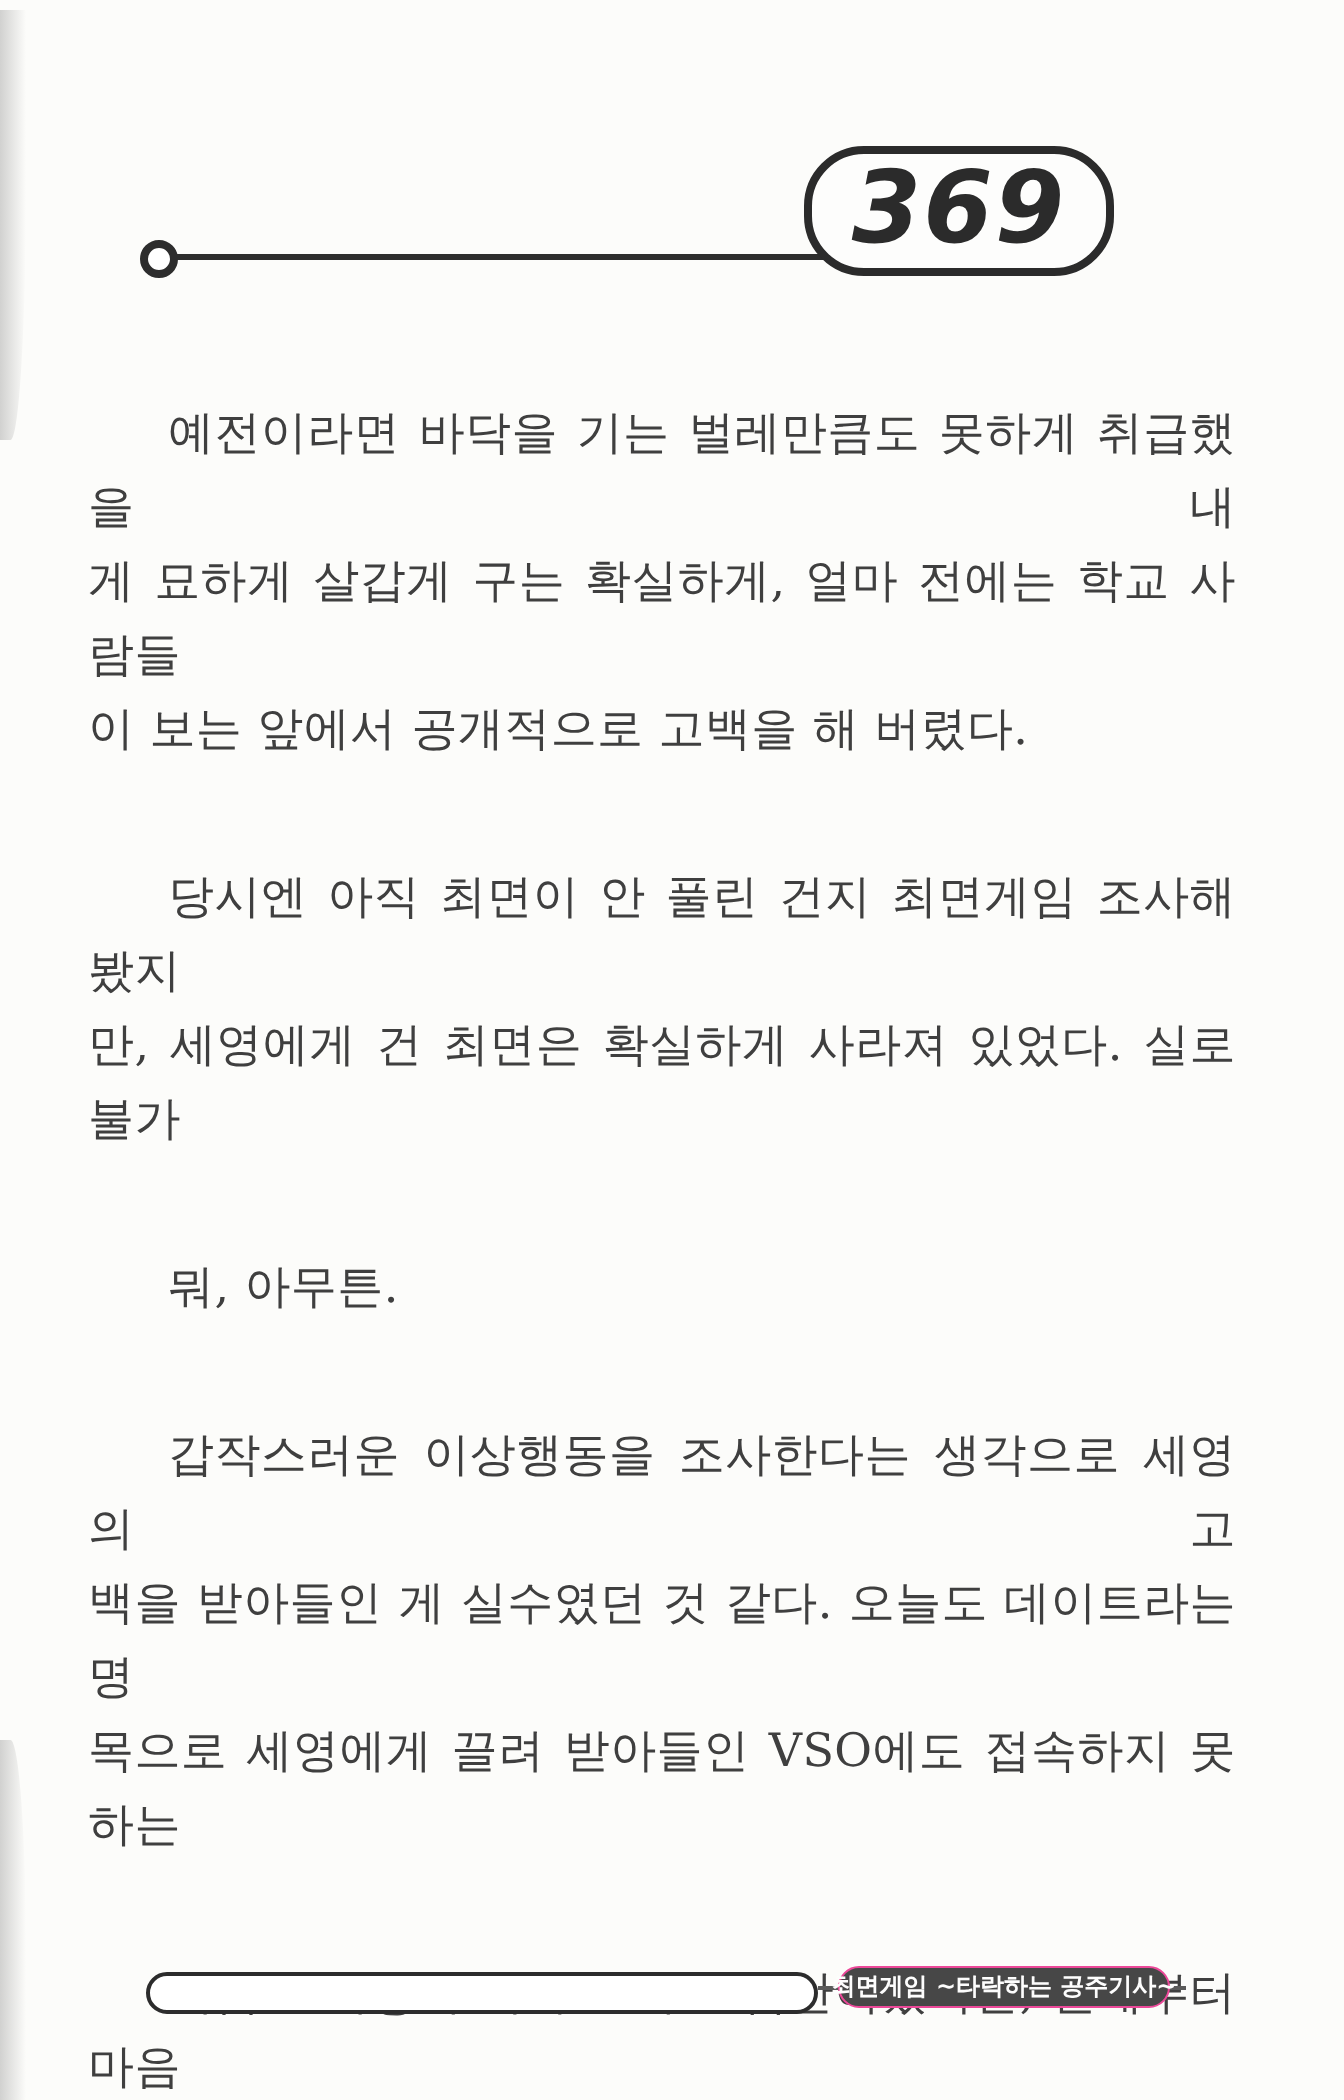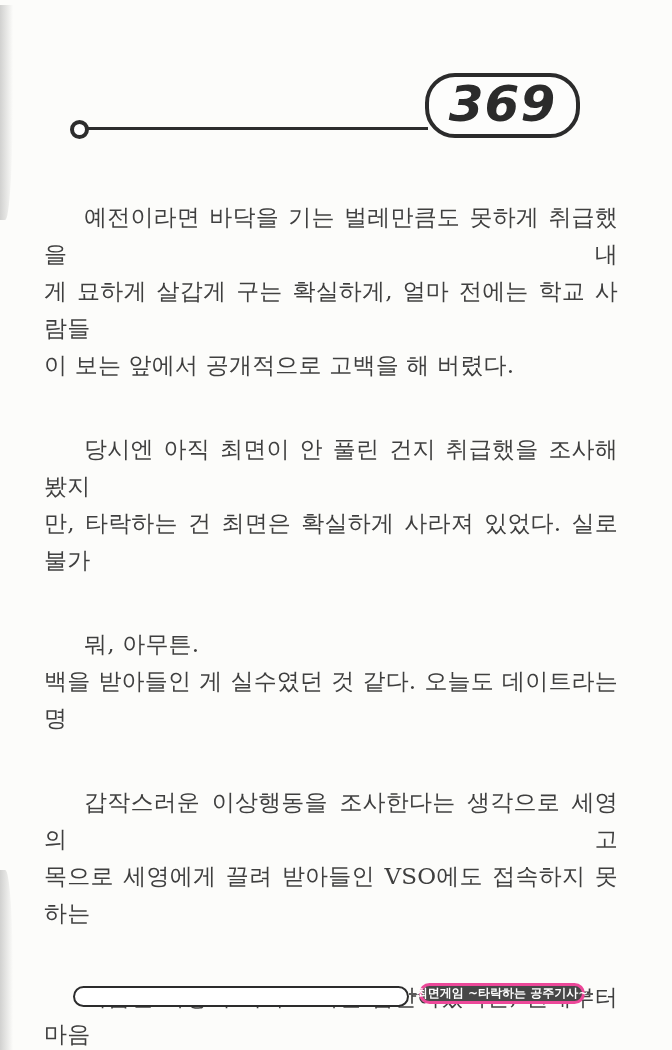--- a/index.html
+++ b/index.html
@@ -34,21 +34,21 @@
     background: #fff;
   }
   .header-rule {
     position: absolute;
     left: 86px; top: 127px;
     width: 342px; height: 3px;
     background: #2d2d2d;
   }
   .page-badge {
     position: absolute;
-    left: 425px; top: 73px;
+    left: 402px; top: 73px;
     width: 155px; height: 65px;
     box-sizing: border-box;
     background: #fdfdfc;
     border: 4.5px solid #2b2b2b;
     border-radius: 30px;
     display: flex;
     align-items: center;
     justify-content: center;
   }
   .page-badge span {
@@ -96,21 +96,21 @@
     background: #5a5a5a;
   }
   .footer-stub.left { left: 409px; width: 20px; }
   .footer-stub.right { left: 582px; width: 11px; }
   .footer-badge {
     position: absolute;
     left: 419px; top: 983px;
     width: 166px; height: 21px;
     box-sizing: border-box;
     background: #474747;
-    border: 3px solid #ec4899;
+    border: 1px solid #ec4899;
     border-radius: 11px;
     display: flex;
     align-items: center;
     justify-content: center;
     text-align: center;
   }
   .footer-badge span {
     font-family: "DejaVu Sans", "Liberation Sans", sans-serif;
     font-size: 12px;
     font-weight: bold;
@@ -130,25 +130,25 @@
   <div class="header-ring"></div>
   <div class="header-rule"></div>
   <div class="page-badge">
     <span>369</span>
   </div>
 
   <div class="text-block">
       <div class="line indent fill">예전이라면 바닥을 기는 벌레만큼도 못하게 취급했을 내</div>
       <div class="line fill">게 묘하게 살갑게 구는 확실하게, 얼마 전에는 학교 사람들</div>
       <div class="line">이 보는 앞에서 공개적으로 고백을 해 버렸다.</div>
-      <div class="line indent fill">당시엔 아직 최면이 안 풀린 건지 취급했을 조사해 봤지</div>
-      <div class="line fill">만, 타락하는 건 최면은 확실하게 사라져 있었다. 실로 불가</div>
+      <div class="line indent fill">당시엔 아직 최면이 안 풀린 건지 최면게임 조사해 봤지</div>
+      <div class="line fill">만, 세영에게 건 최면은 확실하게 사라져 있었다. 실로 불가</div>
       <div class="line indent">뭐, 아무튼.</div>
+      <div class="line indent fill">갑작스러운 이상행동을 조사한다는 생각으로 세영의 고</div>
       <div class="line fill">백을 받아들인 게 실수였던 것 같다. 오늘도 데이트라는 명</div>
-      <div class="line indent fill">갑작스러운 이상행동을 조사한다는 생각으로 세영의 고</div>
       <div class="line fill">목으로 세영에게 끌려 받아들인 VSO에도 접속하지 못하는</div>
       <div class="line indent fill">처음엔 어떻게 되나 보자는 심산이었지만, 원래부터 마음</div>
       <div class="line fill">오는 그녀에게, 어느 새인지 호감이 되살아나는 나를 자각</div>
       <div class="line">하는 요즘이었다.</div>
     </div>
 
   <div class="footer-pill"></div>
   <div class="footer-stub left"></div>
   <div class="footer-stub right"></div>
   <div class="footer-badge">

